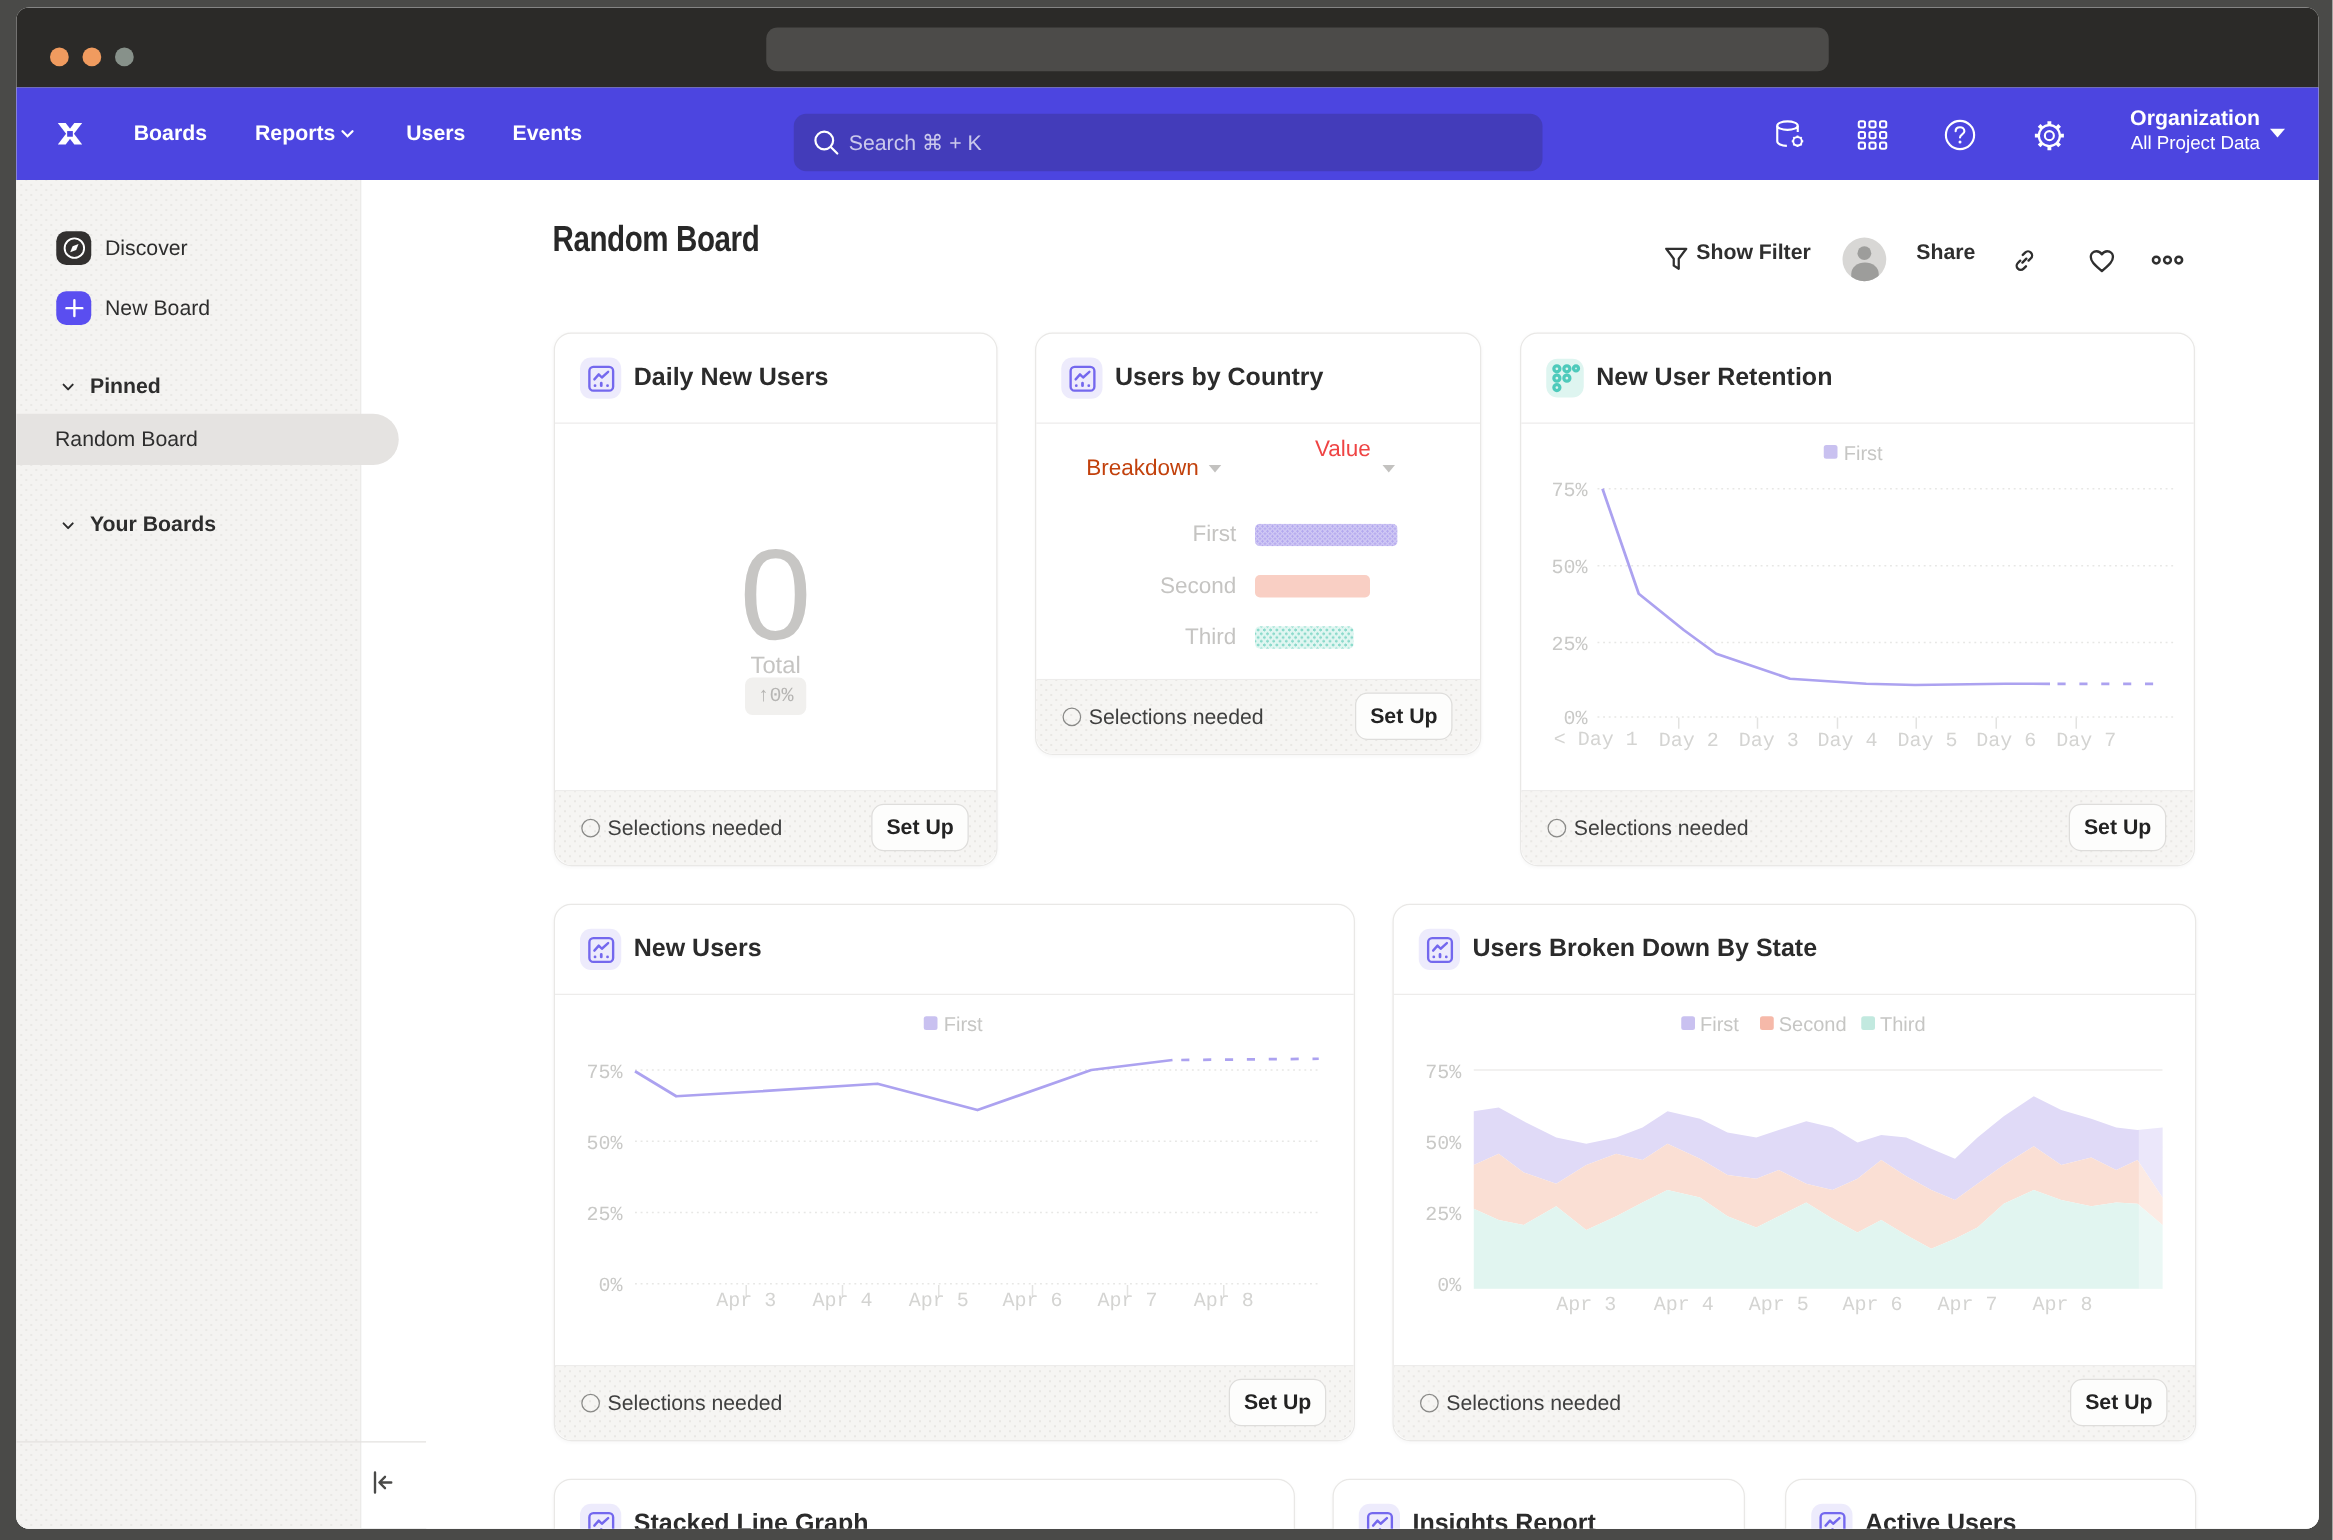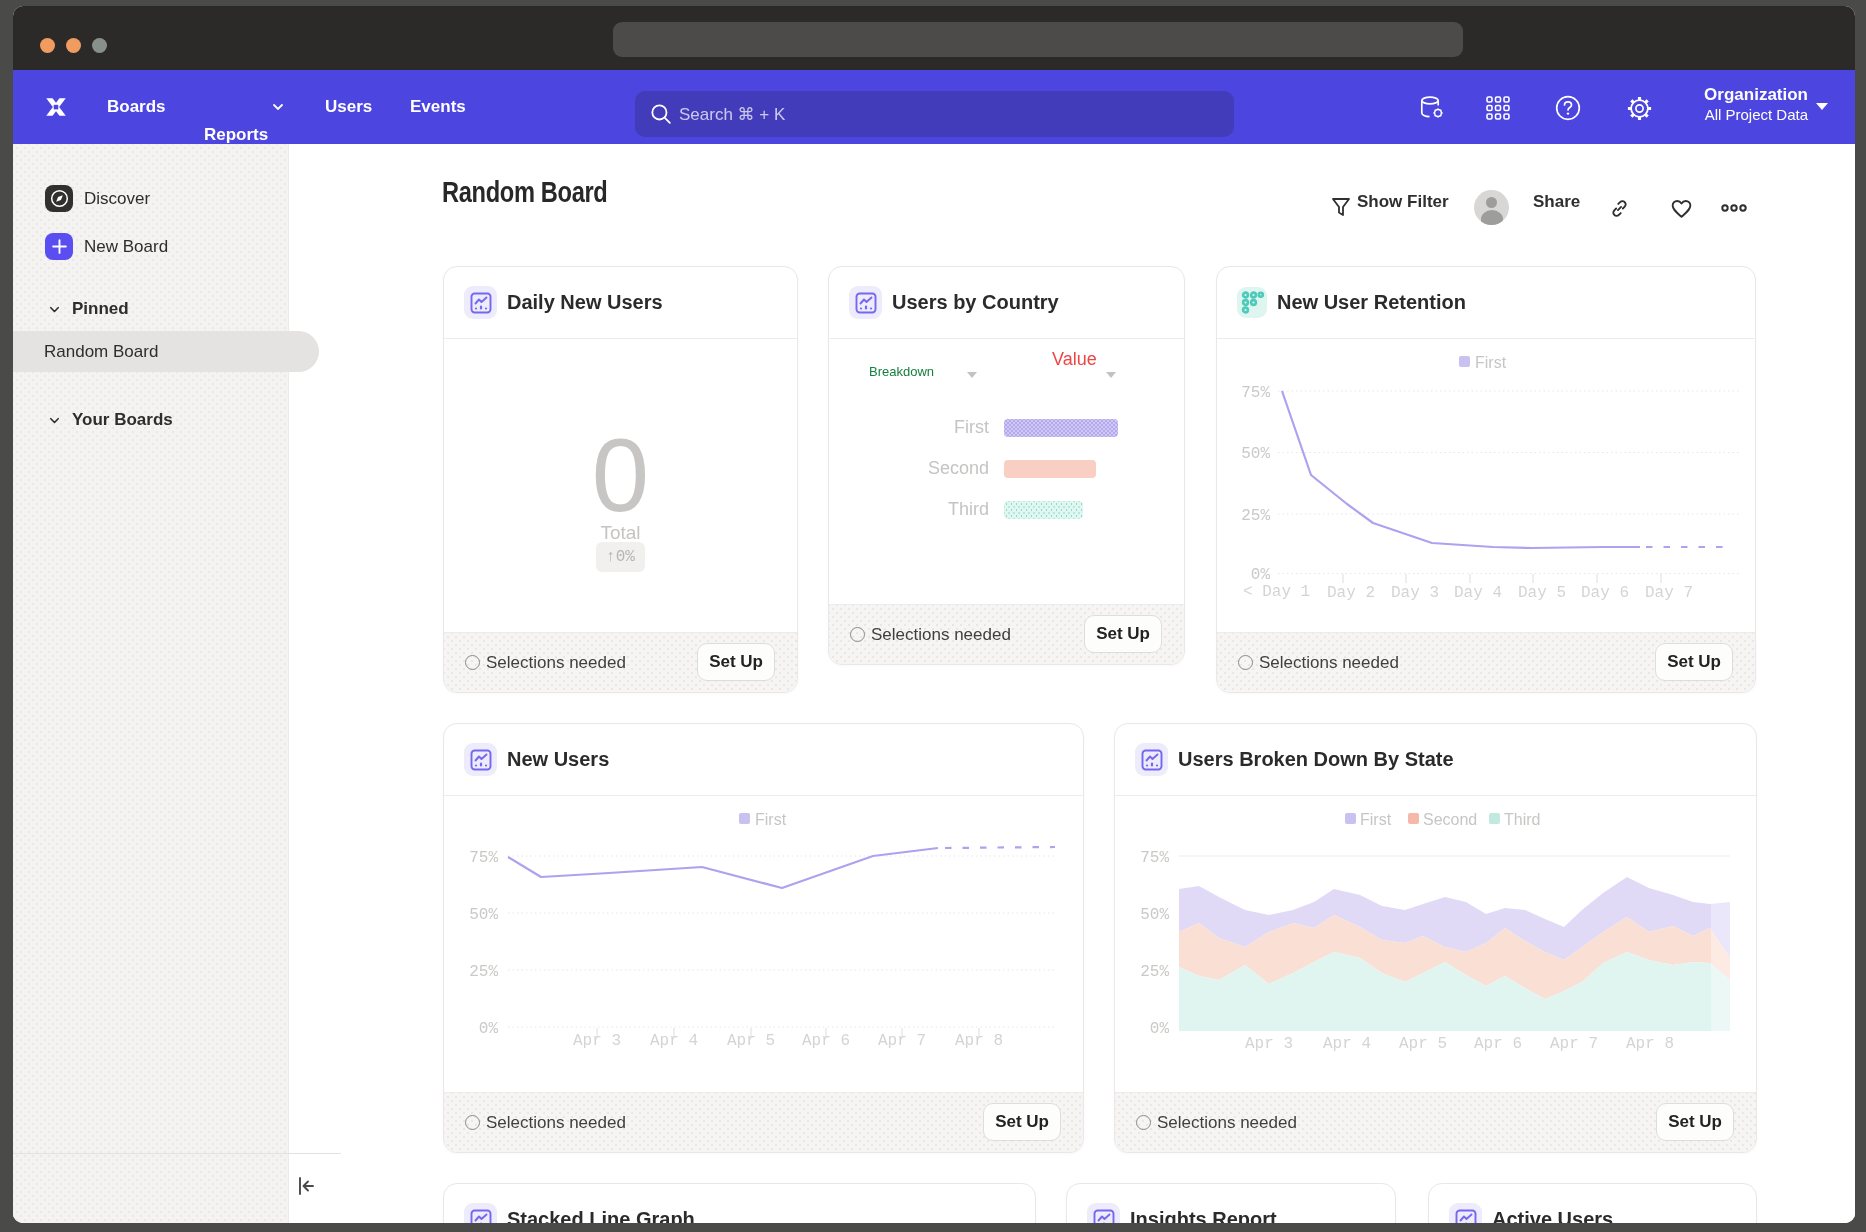--- a/index.html
+++ b/index.html
@@ -53,21 +53,21 @@
     <div class="dot" style="left:79px; background:#87918a;"></div>
     <div class="urlbar"></div>
   </div>
   <div class="nav">
     <svg class="logo" width="26" height="26" viewBox="0 0 24 24">
       <polygon points="3,4 8.8,4 21,20 15.2,20" fill="#fff"></polygon>
       <polygon points="15.2,4 21,4 8.8,20 3,20" fill="#fff"></polygon>
       <rect x="9.9" y="10" width="4.2" height="4.2" fill="#4c45e0"></rect>
     </svg>
     <div class="menu" style="left:94px;">Boards</div>
-    <div class="menu" style="left:191px;margin-top:28px;">Reports</div>
+    <div class="menu" style="left:191px;">Reports</div>
     <svg style="position:absolute; left:259px; top:31px;" width="12" height="12" viewBox="0 0 12 12">
         <path d="M2 4 L6 8 L10 4" stroke="#fff" stroke-width="1.8" fill="none" stroke-linecap="round"></path>
       </svg>
     <div class="menu" style="left:312px;">Users</div>
     <div class="menu" style="left:397px;">Events</div>
     <div class="search">
       <svg style="position:absolute;left:14px;top:11px;" width="25" height="25" viewBox="0 0 24 24">
           <circle cx="10" cy="10" r="6.8" stroke="#fff" stroke-width="1.7" fill="none"></circle>
           <path d="M15.2 15.2 L20 20" stroke="#fff" stroke-width="1.7" stroke-linecap="round"></path>
         </svg>
@@ -182,32 +182,32 @@
             <div class="ctitle">Daily New Users</div>
           </div>
         <div style="position:absolute; left:0; top:157px; width:100%; text-align:center; font-size:103px; line-height:103px; color:#c7c6c4; font-weight:400;">0</div>
         <div style="position:absolute; left:0; top:255px; width:100%; text-align:center; font-size:19px; color:#c5c4c2;">Total</div>
         <div style="position:absolute; left:0; top:275px; width:100%; text-align:center;"><span style="display:inline-block; background:#f1f0ee; border-radius:6px; height:30px; line-height:30px; padding:0 10px; font-size:16px; color:#b6b5b3; font-family:'Liberation Mono',monospace;">↑0%</span></div>
         <div class="cfoot">
             <div class="selneed"><div class="circ"></div>Selections needed</div>
             <div class="setup">Set Up</div>
           </div>
       </div>
-      <div class="card" id="cardB" style="left:487px; top:122px; width:357px; height:399px;text-align:right;">
+      <div class="card" id="cardB" style="left:487px; top:122px; width:357px; height:338px;text-align:right;">
         <div class="chead">
             <div class="cicon">
               <svg width="22" height="22" viewBox="0 0 22 22">
                 <rect x="1.5" y="1.5" width="19" height="19" rx="3.2" stroke="#7468ee" stroke-width="1.9" fill="none"></rect>
                 <path d="M5.5 11.5 L9 7.5 L11.5 10 L16.5 5.5" stroke="#7468ee" stroke-width="1.9" fill="none" stroke-linecap="round" stroke-linejoin="round"></path>
                 <path d="M6 16.5 L6.05 16.5 M11 14.5 L11 16.5 M16 16.5 L16.05 16.5" stroke="#7468ee" stroke-width="2.2" stroke-linecap="round"></path>
               </svg>
             </div>
             <div class="ctitle">Users by Country</div>
           </div>
-        <div style="position:absolute; left:40px; top:97px; font-size:13px; color:#15803d;">Breakdown</div>
+        <div style="position:absolute; left:40px; top:97px; font-size:18px; color:#c2410c;">Breakdown</div>
         <div style="position:absolute; left:138px; top:105px; width:0; height:0; border-left:5.5px solid transparent; border-right:5.5px solid transparent; border-top:6.5px solid #c3c2c0;"></div>
         <div style="position:absolute; left:223px; top:82px; font-size:18px; color:#ef4444;">Value</div>
         <div style="position:absolute; left:277px; top:105px; width:0; height:0; border-left:5.5px solid transparent; border-right:5.5px solid transparent; border-top:6.5px solid #c3c2c0;"></div>
         <div style="position:absolute; right:195px; top:150px; font-size:18px; color:#c5c4c2;">First</div>
         <div style="position:absolute; left:175px; top:152px; width:114px; height:18px; border-radius:4px; background:#d0c9f4; background-image:radial-gradient(#b4a9ef 1px, transparent 1.1px), radial-gradient(#b4a9ef 1px, transparent 1.1px); background-position:0 0, 2px 2px; background-size:4px 4px, 4px 4px;"></div>
         <div style="position:absolute; right:195px; top:191px; font-size:18px; color:#c5c4c2;">Second</div>
         <div style="position:absolute; left:175px; top:193px; width:92px; height:18px; border-radius:4px; background:#f9cfc4;"></div>
         <div style="position:absolute; right:195px; top:232px; font-size:18px; color:#c5c4c2;">Third</div>
         <div style="position:absolute; left:175px; top:234px; width:79px; height:18px; border-radius:4px; background:#e0f6f1; background-image:radial-gradient(#8bdacb 0.9px, transparent 1px), radial-gradient(#8bdacb 0.9px, transparent 1px); background-position:0 0, 2.5px 3px; background-size:5px 6px, 5px 6px;"></div>
         <div class="cfoot">

